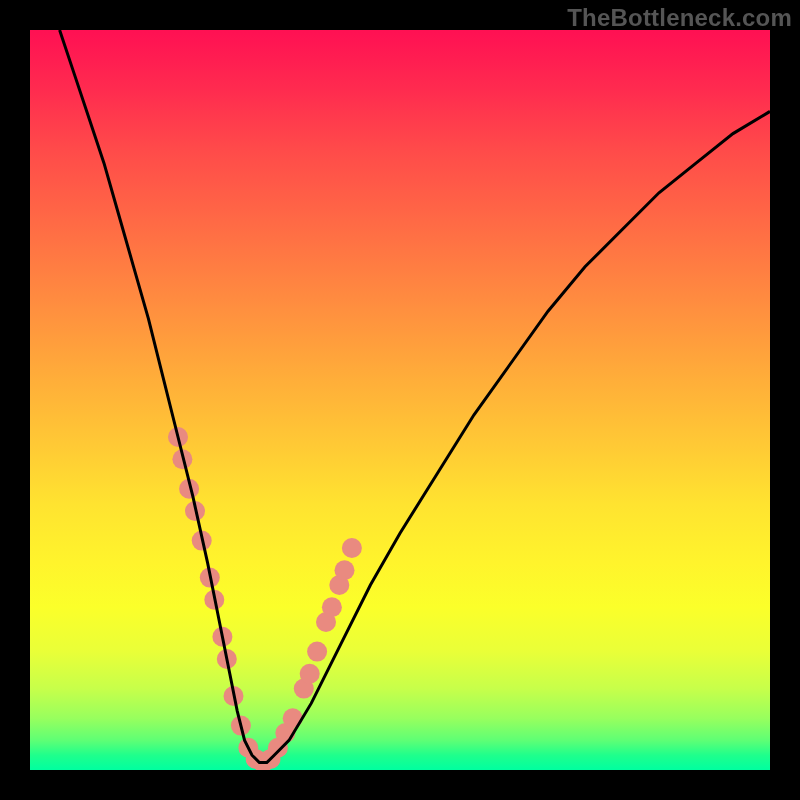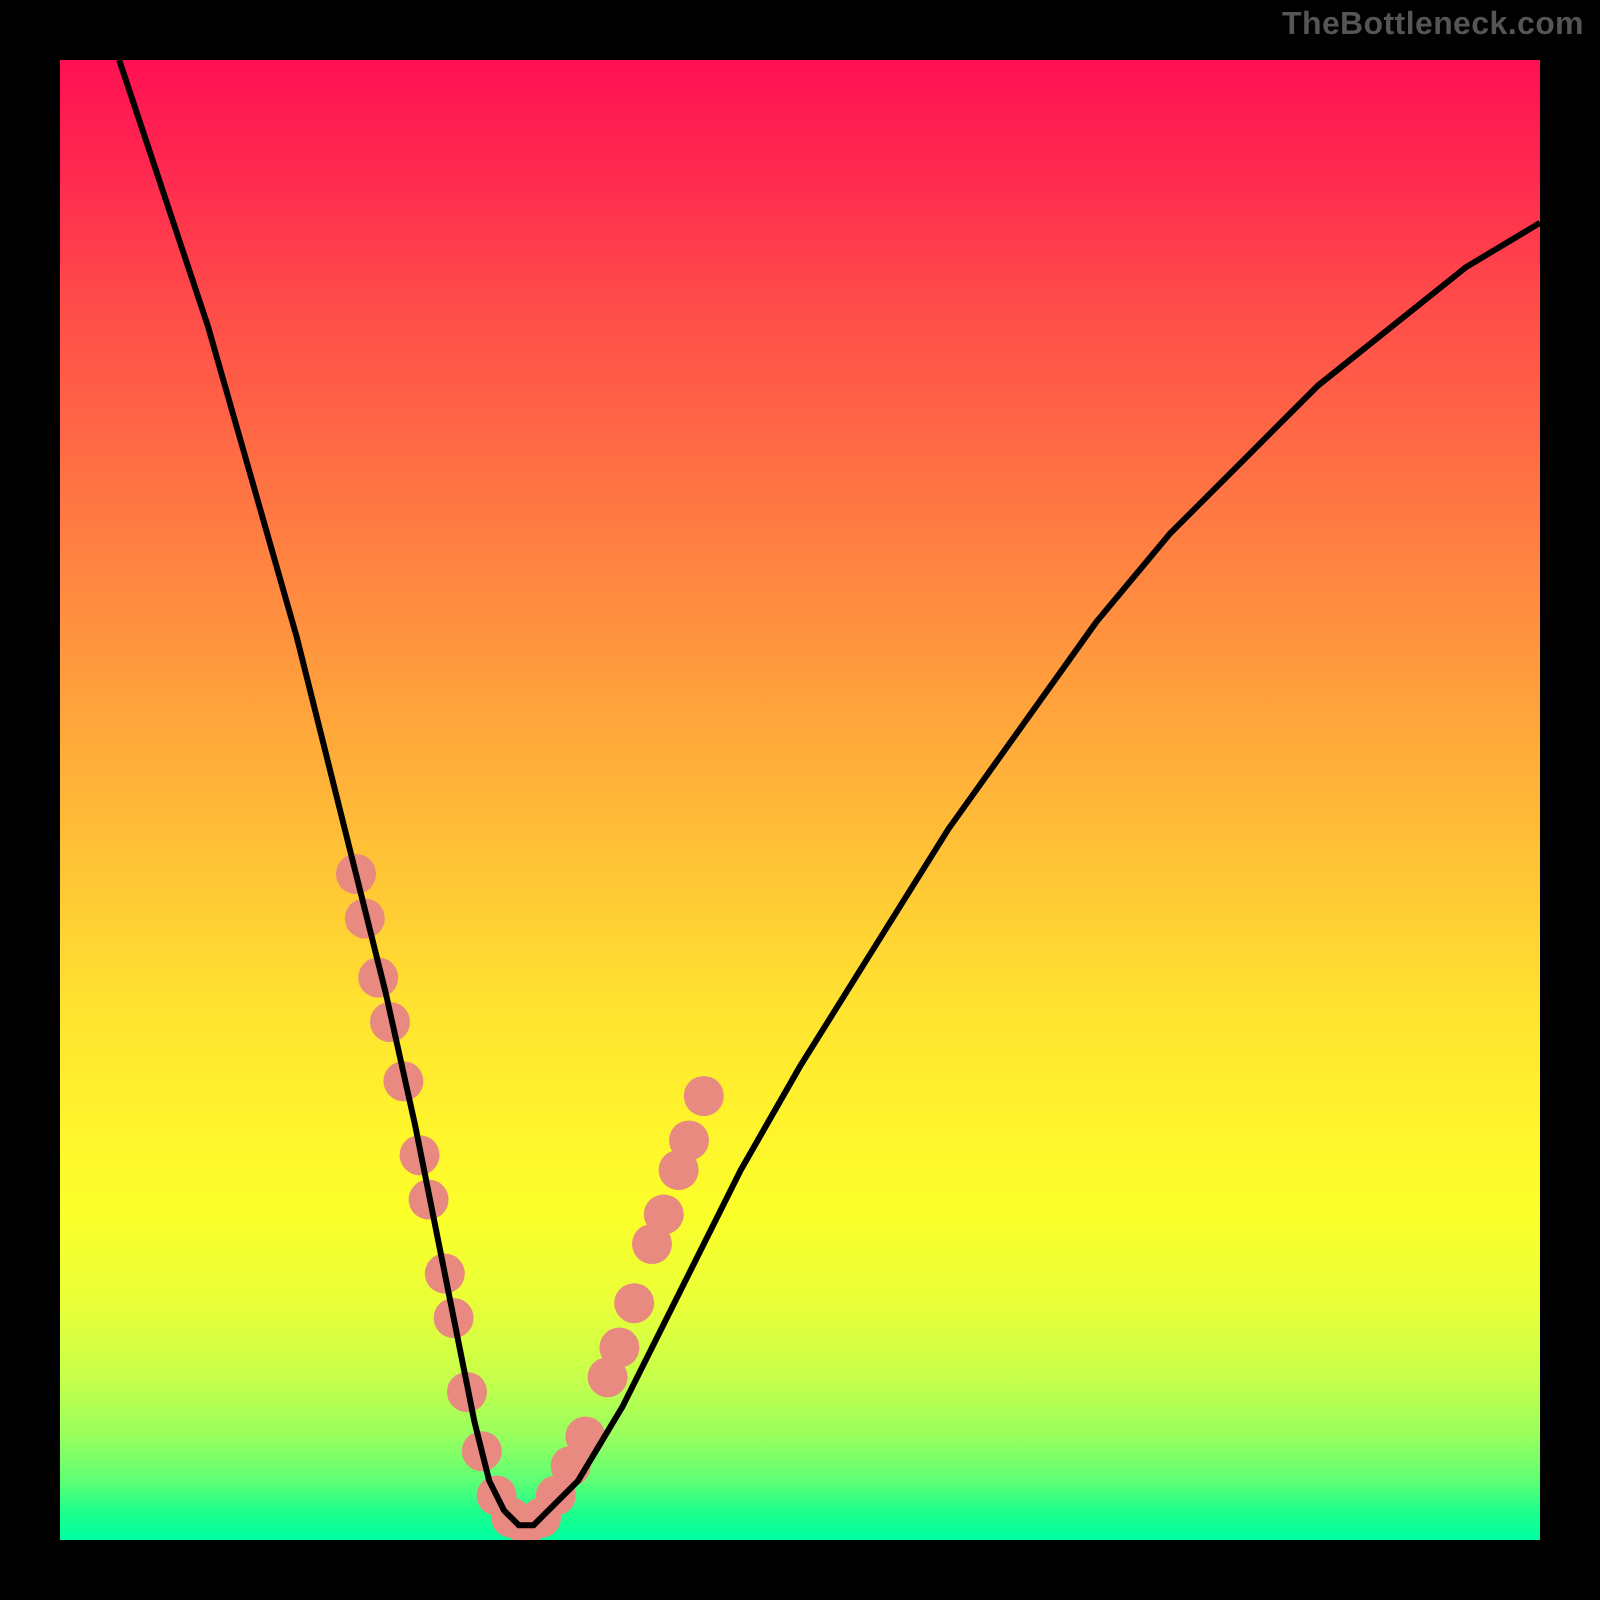--- a/index.html
+++ b/index.html
@@ -41,21 +41,21 @@
       #5eff75 96%,
       #1fff8c 98%,
       #00ffa0 100%
     );
   }
   .watermark {
     position: absolute;
     top: 4px;
     right: 8px;
     font-family: Arial, Helvetica, sans-serif;
-    font-size: 16px;
+    font-size: 24px;
     font-weight: 600;
     color: #555;
     letter-spacing: 0.2px;
     user-select: none;
   }
   svg.curve {
     position: absolute;
     left: 0;
     top: 0;
     width: 740px;

